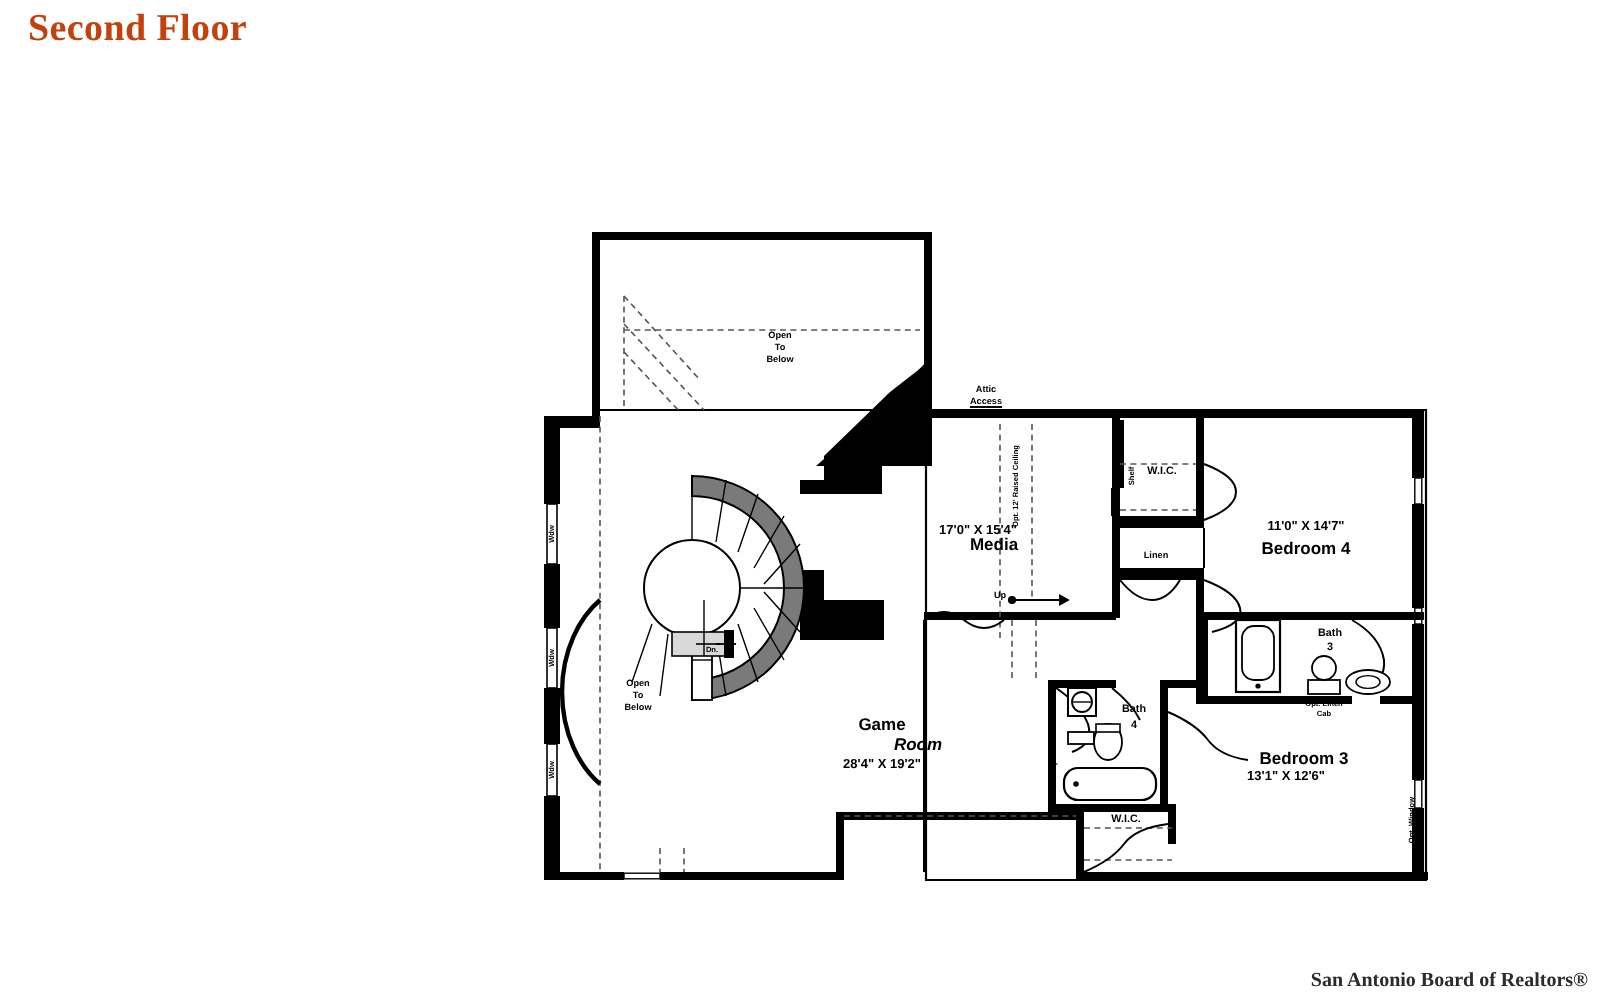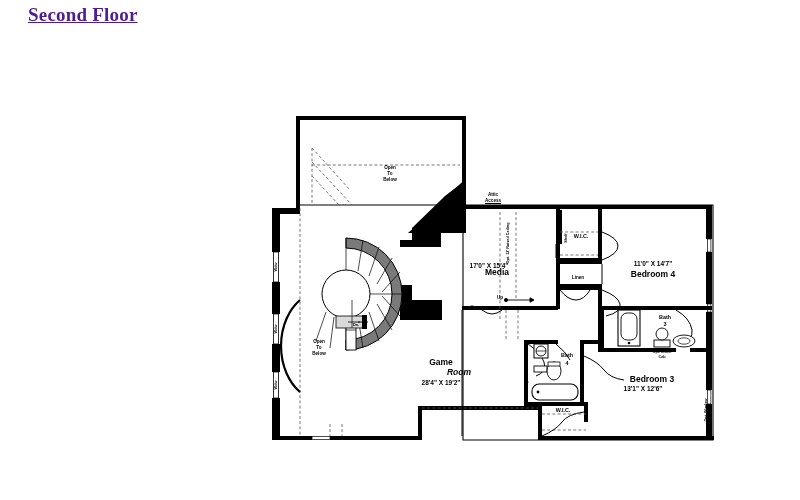--- a/index.html
+++ b/index.html
@@ -12,29 +12,28 @@
     width: 800px;
     height: 500px;
     position: relative;
     overflow: hidden;
     font-family: "Liberation Sans", sans-serif;
     color: #000000;
   }
 
   #page-title {
     position: absolute;
-    left: 28px;
+    left: 14px;
     top: 4px;
     font-family: "Liberation Serif", serif;
     font-weight: bold;
     font-size: 19px;
     letter-spacing: 0.2px;
-    color: #4c1d95;
+    color: #c2410c;
     white-space: nowrap;
-    text-decoration: underline;
   }
 
   #plan-canvas {
     position: absolute;
     left: 0;
     top: 0;
     width: 800px;
     height: 500px;
   }
 
@@ -343,13 +342,14 @@
 
 <div class="lbl xtiny center" style="left:356px; top:323px;">Dn.</div>
 
 <div class="lbl tiny center" style="left:500px; top:296px;">Up</div>
 
 <div class="lbl xtiny vert rot" style="left:276px; top:267px;">Wdw</div>
 <div class="lbl xtiny vert rot" style="left:276px; top:329px;">Wdw</div>
 <div class="lbl xtiny vert rot" style="left:276px; top:385px;">Wdw</div>
 
 <div id="copyright-block">
+  <div class="cr-line">San Antonio Board of Realtors®</div>
 </div>
 
 </body></html>

